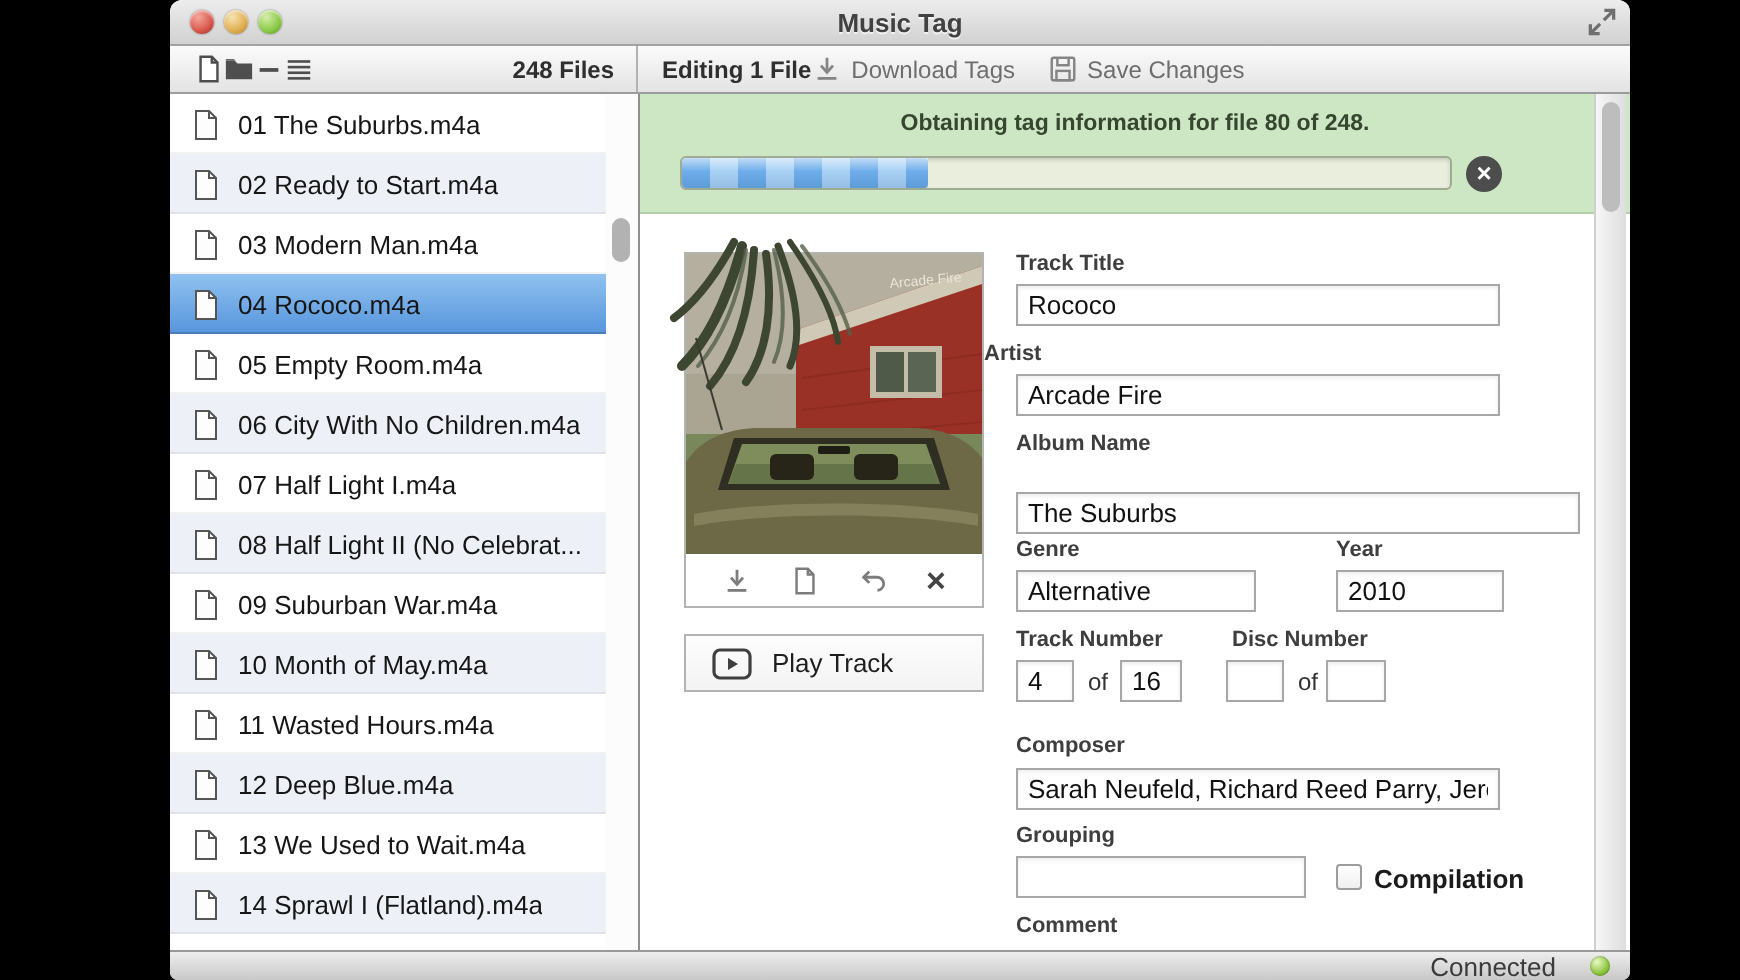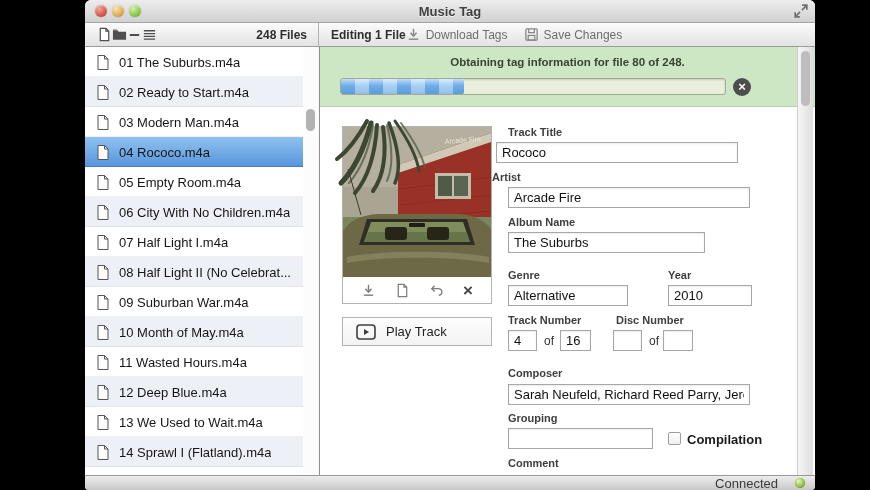--- a/index.html
+++ b/index.html
@@ -383,27 +383,27 @@
         <span style="display:inline-flex;">
           <svg viewBox="0 0 20 16" width="20" height="16" fill="none" stroke="#3f3f3f">
             <rect x="1" y="1" width="18" height="14" rx="3" stroke-width="1.6"></rect>
             <path d="M8 5l5 3-5 3z" fill="#3f3f3f" stroke="none"></path>
           </svg>
         </span>
         <span>Play Track</span>
       </div>
 
       <div class="flabel" style="left:188px;top:79px;">Track Title</div>
-      <input class="finput" style="left: 176px; top: 95px; width: 242px;" value="Rococo">
+      <input class="finput" style="left: 188px; top: 95px; width: 242px;" value="Rococo">
 
       <div class="flabel" style="left:172px;top:124px;">Artist</div>
       <input class="finput" style="left: 188px; top: 140px; width: 242px;" value="Arcade Fire">
 
       <div class="flabel" style="left:188px;top:169px;">Album Name</div>
-      <input class="finput" style="left: 188px; top: 185px; width: 197px;" value="The Suburbs">
+      <input class="finput" style="left: 188px; top: 199px; width: 282px;" value="The Suburbs">
 
       <div class="flabel" style="left:188px;top:222px;">Genre</div>
       <input class="finput" style="left: 188px; top: 238px; width: 120px;" value="Alternative">
       <div class="flabel" style="left:348px;top:222px;">Year</div>
       <input class="finput" style="left: 348px; top: 238px; width: 84px;" value="2010">
 
       <div class="flabel" style="left:188px;top:267px;">Track Number</div>
       <input class="finput" style="left: 188px; top: 283px; width: 29px;" value="4">
       <div class="of-sep" style="left:224px;top:287px;">of</div>
       <input class="finput" style="left: 240px; top: 283px; width: 31px;" value="16">

